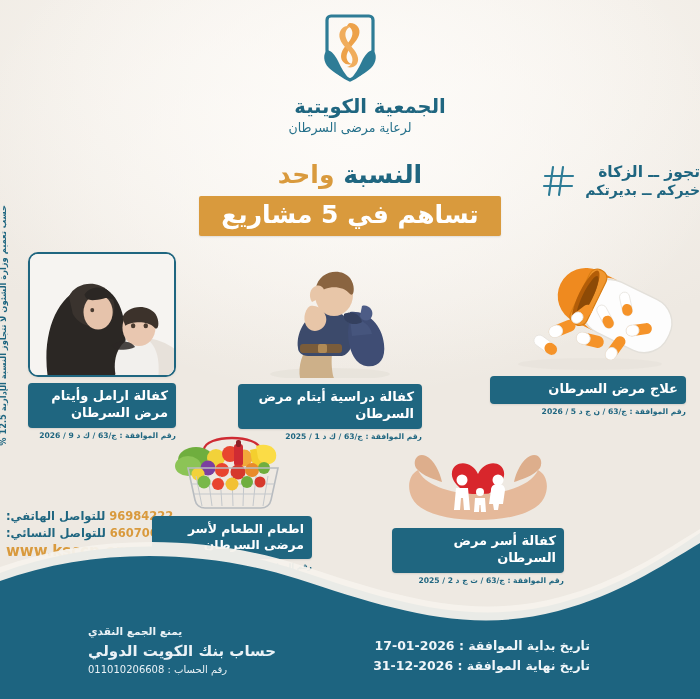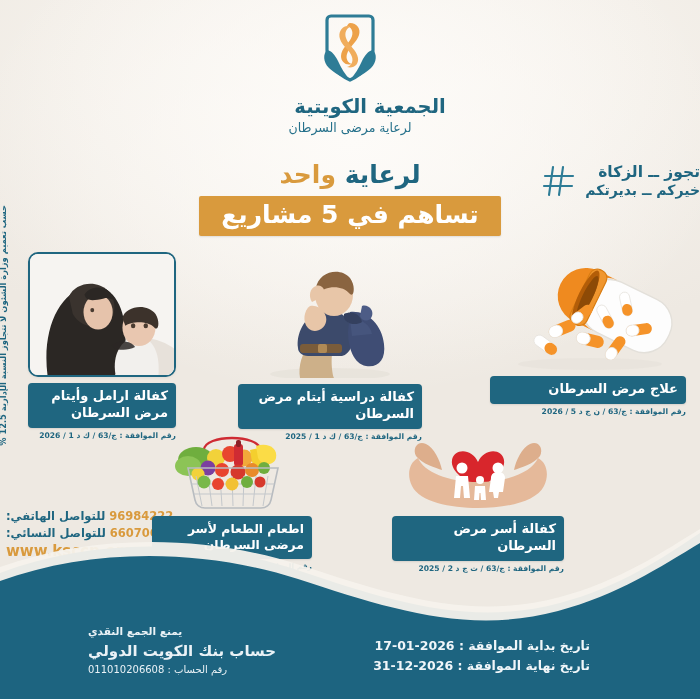--- a/index.html
+++ b/index.html
@@ -93,21 +93,21 @@
 
   
   #card1 { left:28px;  top:252px; width:148px; }
   #card1 .photo { height:125px; }
   #card2 { left:238px; top:248px; width:184px; }
   #card2 .photo { height:130px; }
   #card3 { left:490px; top:258px; width:196px; }
   #card3 .photo { height:112px; }
   #card4 { left:152px; top:432px; width:160px; }
   #card4 .photo { height:78px; }
-  #card5 { left:392px; top:428px; width:172px; }
+  #card5 { left:392px; top:440px; width:172px; }
   #card5 .photo { height:82px; }
 
   
   .footer-bank { position:absolute; left:88px; bottom:22px; text-align:left; color:#eaf2f6; direction:rtl; }
   .fb-l1 { font-size:10.5px; font-weight:bold; letter-spacing:1.6px; line-height:1.5; }
   .fb-l2 { font-size:15px; font-weight:bold; letter-spacing:0.9px; line-height:1.5; }
   .fb-l3 { font-size:10px; font-weight:normal; letter-spacing:0.3px; line-height:1.5; }
   .footer-dates { position:absolute; right:110px; bottom:24px; text-align:right; color:#f0f6f9; }
   .fd-row { font-size:12.5px; font-weight:bold; line-height:1.55; letter-spacing:0.2px; white-space:nowrap; }
 </style>
@@ -126,21 +126,21 @@
         <path d="M20 40 c-4 4 -4 12 2 18 c5 5 13 9 21 12 c-5 -6 -9 -12 -12 -19 c-3 -6 -6 -10 -11 -11 z" fill="#2e7c96"></path>
         <path d="M66 40 c4 4 4 12 -2 18 c-5 5 -13 9 -21 12 c5 -6 9 -12 12 -19 c3 -6 6 -10 11 -11 z" fill="#2e7c96"></path>
       </svg>
     </div>
     <div class="org-name">الجمعية الكويتية</div>
     <div class="org-sub">لرعاية مرضى السرطان</div>
   </div>
 
   <div class="headline">
     <div class="h-line1">
-      <span>لرعاية</span>
+      <span>النسبة</span>
       <span class="accent">واحد</span>
     </div>
     <div class="h-bar">تساهم في 5 مشاريع</div>
   </div>
 
   <div class="zakat">
     <div class="zakat-text">
       <div class="zakat-l1">تجوز ــ الزكاة</div>
       <div class="zakat-l2">خيركم ــ بديرتكم</div>
     </div>
@@ -182,21 +182,21 @@
         <path d="M88 125 C84 104 94 88 108 86 C124 84 134 98 132 125 Z" fill="#f2f0ed"></path>
         <ellipse cx="112" cy="76" rx="17" ry="19" fill="#e9c7b0"></ellipse>
         <path d="M95 66 C98 54 120 50 129 62 C134 70 132 80 128 76 C120 68 104 70 98 74 Z" fill="#3c322b"></path>
         <ellipse cx="106" cy="74" rx="2.3" ry="2.6" fill="#4a3b30"></ellipse>
         <ellipse cx="119" cy="74" rx="2.3" ry="2.6" fill="#4a3b30"></ellipse>
         <ellipse cx="64" cy="58" rx="2" ry="2.3" fill="#4a3b30"></ellipse>
         <path d="M84 94 C94 88 104 90 108 96 C100 100 88 100 84 94 Z" fill="#2b2724" opacity="0.85"></path>
       </svg>
     </div>
     <div class="label">كفالة ارامل وأيتام مرض السرطان</div>
-    <div class="approval">رقم الموافقة : ج/63 / ك د 1 / 2026</div>
+    <div class="approval">رقم الموافقة : ج/63 / ك د 9 / 2026</div>
   </div>
 
   <div class="card" id="card2">
     <div class="photo bare">
       <svg viewBox="0 0 184 130" width="100%" height="100%" preserveAspectRatio="xMidYMid meet">
         <ellipse cx="92" cy="126" rx="60" ry="6" fill="#e6e1d9" opacity="0.7"></ellipse>
         <path d="M96 96 C92 108 94 126 96 130 L62 130 C60 118 64 104 72 98 Z" fill="#cdb089"></path>
         <path d="M60 100 C58 86 66 70 80 64 C96 58 110 66 114 82 C117 96 112 106 104 108 L70 108 C64 108 60 104 60 100 Z" fill="#3c4a6b"></path>
         <rect x="62" y="96" width="42" height="9" rx="3" fill="#7a5c3a"></rect>
         <rect x="80" y="96" width="9" height="9" rx="2" fill="#b08a55"></rect>

